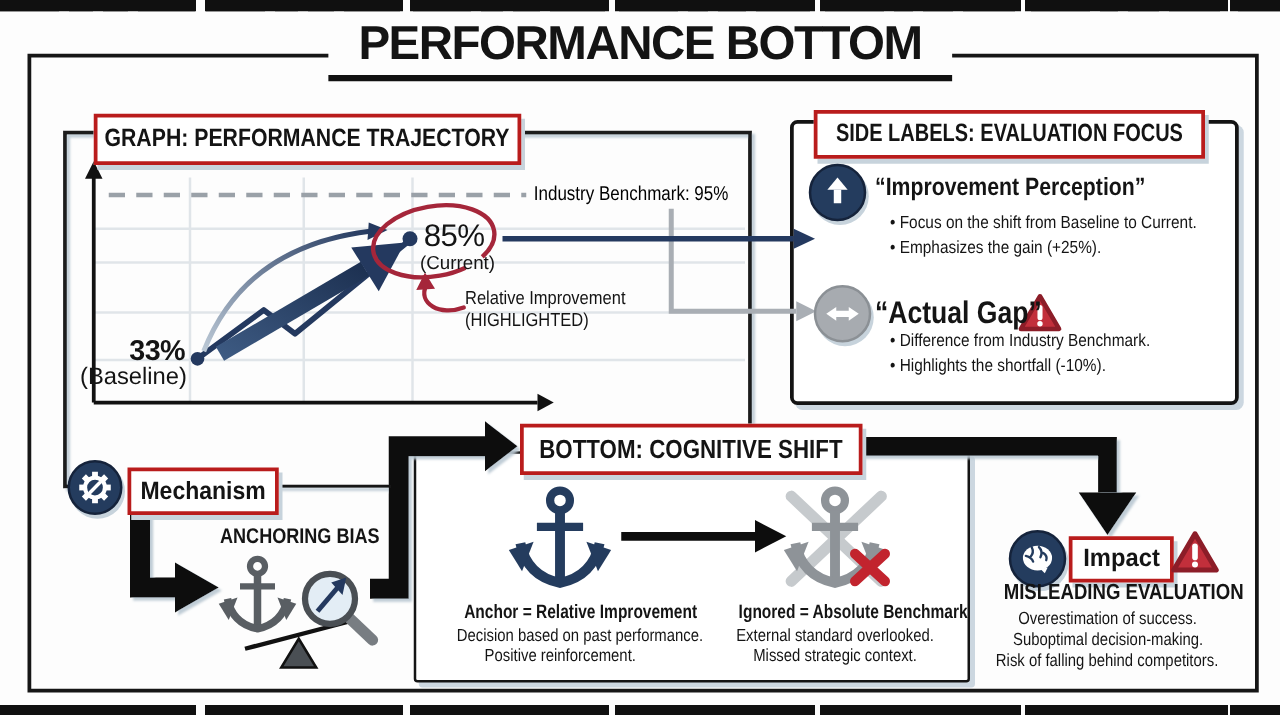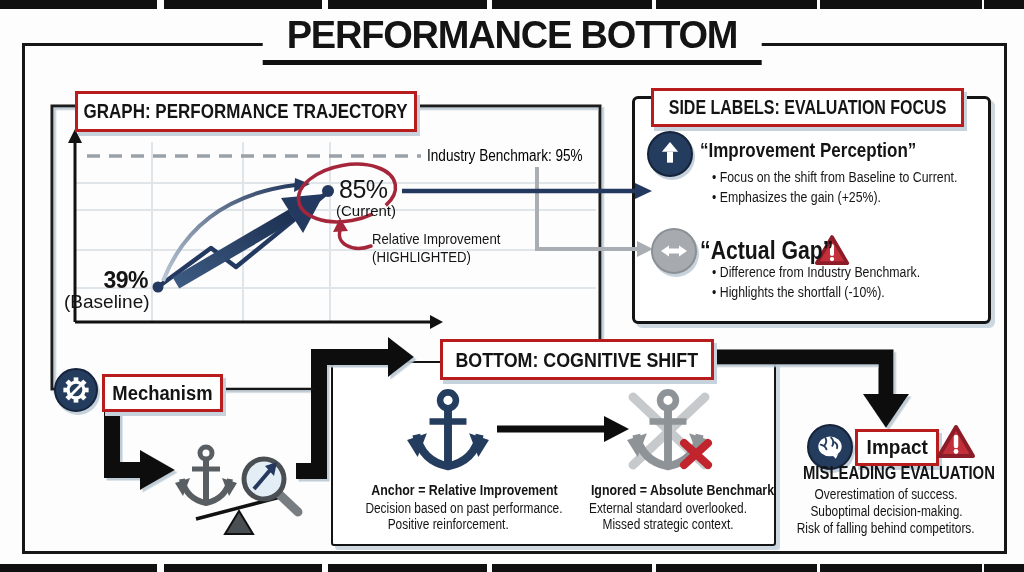--- a/index.html
+++ b/index.html
@@ -157,21 +157,21 @@
     </g>
   </g>
 </svg>
 
 <div class="abs hdrbox" style="left:75px;top:91px;width:336px;height:35px;">
   <span class="hdr cond">GRAPH: PERFORMANCE TRAJECTORY</span>
 </div>
 <div class="abs hdrbox" style="left:651px;top:88px;width:307px;height:33px;">
   <span class="hdr cond" style="transform:scaleX(.8);">SIDE LABELS: EVALUATION FOCUS</span>
 </div>
-<div class="abs hdrbox" style="left:416px;top:339px;width:268px;height:35px;margin-left:24px;">
+<div class="abs hdrbox" style="left:416px;top:339px;width:268px;height:35px;">
   <span class="hdr cond" style="font-size:21px;">BOTTOM: COGNITIVE SHIFT</span>
 </div>
 <div class="abs hdrbox" style="left:102px;top:374px;width:115px;height:32px;">
   <span class="hdr cond" style="transform:scaleX(.92);">Mechanism</span>
 </div>
 <div class="abs hdrbox" style="left:855px;top:429px;width:78px;height:31px;">
   <span class="hdr cond" style="transform:scaleX(.95);">Impact</span>
 </div>
 
 <div class="badge navybg" style="left:54px;top:368px;width:40px;height:40px;">
@@ -227,21 +227,21 @@
   <svg width="40" height="36" viewBox="0 0 40 36">
     <path d="M20 3 L37 32 L3 32 Z" fill="#c22f3b" stroke="#8c1d28" stroke-width="4" stroke-linejoin="round"></path>
     <line x1="20" y1="13" x2="20" y2="22" stroke="#fff" stroke-width="4.5" stroke-linecap="round"></line>
     <circle cx="20" cy="27.5" r="2.4" fill="#fff"></circle>
   </svg>
 </div>
 
 <div class="txt" style="left:427px;top:147px;font-size:16px;color:#000000;">
   <span class="condL">Industry Benchmark: 95%</span>
 </div>
-<div class="txt" style="left:86px;top:267px;width:62px;text-align:right;font-size:23px;font-weight:700;letter-spacing:-0.5px;">39%</div>
+<div class="txt" style="left:86px;top:267px;width:62px;text-align:right;font-size:23px;font-weight:700;letter-spacing:-0.5px;">33%</div>
 <div class="txt" style="left:64px;top:291px;width:100px;text-align:left;font-size:19px;">(Baseline)</div>
 <div class="txt" style="left:339px;top:175px;font-size:25px;font-weight:400;letter-spacing:-0.5px;">85%</div>
 <div class="txt" style="left:336px;top:202px;font-size:15px;">(Current)</div>
 <div class="txt" style="left:372px;top:230px;font-size:15px;">
   <span class="condL" style="transform:scaleX(.88);">Relative Improvement</span>
 </div>
 <div class="txt" style="left:372px;top:248px;font-size:15px;">
   <span class="condL" style="transform:scaleX(.88);">(HIGHLIGHTED)</span>
 </div>
 
@@ -257,20 +257,23 @@
 <div class="txt" style="left:700px;top:236px;font-size:25px;font-weight:700;">
   <span class="condL">“Actual Gap”</span>
 </div>
 <div class="txt small" style="left:712px;top:264px;">
   <span class="condL" style="transform:scaleX(.88);">• Difference from Industry Benchmark.</span>
 </div>
 <div class="txt small" style="left:712px;top:284px;">
   <span class="condL" style="transform:scaleX(.88);">• Highlights the shortfall (-10%).</span>
 </div>
 
+<div class="txt" style="left:176px;top:419px;font-size:17px;font-weight:700;">
+  <span class="condL">ANCHORING BIAS</span>
+</div>
 
 <div class="txt ctr" style="left:348px;top:481px;width:200px;font-size:15.5px;font-weight:700;">
   <span class="cond" style="transform:scaleX(.8);">Anchor = Relative Improvement</span>
 </div>
 <div class="txt ctr small" style="left:348px;top:500px;width:200px;">
   <span class="cond">Decision based on past performance.</span>
 </div>
 <div class="txt ctr small" style="left:348px;top:516px;width:200px;">
   <span class="cond">Positive reinforcement.</span>
 </div>

